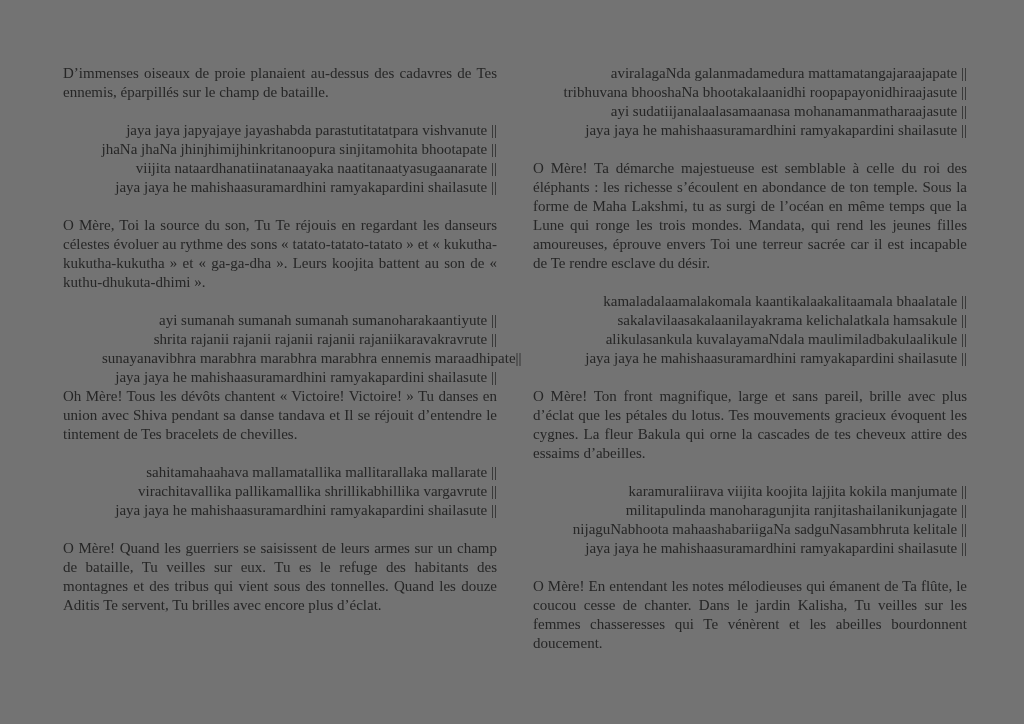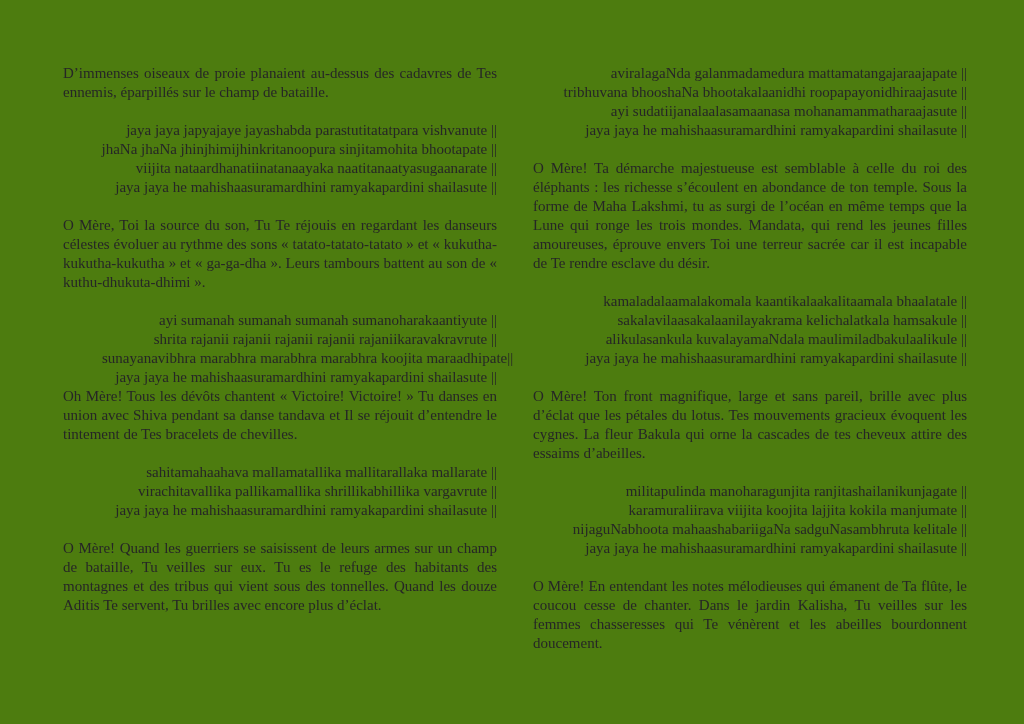--- a/index.html
+++ b/index.html
@@ -10,21 +10,21 @@
   body {
     width: 1024px;
     height: 724px;
     overflow: hidden;
   }
   .page {
     box-sizing: border-box;
     width: 1024px;
     height: 724px;
     padding: 64px 56px 0 63px;
-    background: #4d7c0f;
+    background: #737373;
     display: flex;
     gap: 36px;
     font-family: "Liberation Serif", "DejaVu Serif", serif;
     font-size: 15px;
     line-height: 19px;
     color: #262626;
   }
   .column {
     width: 434px;
     flex: 0 0 434px;
@@ -53,26 +53,26 @@
 
     <div class="block paragraph">D’immenses oiseaux de proie planaient au-dessus des cadavres de Tes ennemis, éparpillés sur le champ de bataille.</div>
 
     <div class="block verse">
       <div class="verse-line">jaya jaya japyajaye jayashabda parastutitatatpara vishvanute ||</div>
       <div class="verse-line">jhaNa jhaNa jhinjhimijhinkritanoopura sinjitamohita bhootapate ||</div>
       <div class="verse-line">viijita nataardhanatiinatanaayaka naatitanaatyasugaanarate ||</div>
       <div class="verse-line">jaya jaya he mahishaasuramardhini ramyakapardini shailasute ||</div>
     </div>
 
-    <div class="block paragraph">O Mère, Toi la source du son, Tu Te réjouis en regardant les danseurs célestes évoluer au rythme des sons « tatato-tatato-tatato » et « kukutha-kukutha-kukutha » et « ga-ga-dha ». Leurs tambours battent au son de « kuthu-dhukuta-dhimi ».</div>
+    <div class="block paragraph">O Mère, Toi la source du son, Tu Te réjouis en regardant les danseurs célestes évoluer au rythme des sons « tatato-tatato-tatato » et « kukutha-kukutha-kukutha » et « ga-ga-dha ». Leurs koojita battent au son de « kuthu-dhukuta-dhimi ».</div>
 
     <div class="block verse no-gap">
       <div class="verse-line">ayi sumanah sumanah sumanah sumanoharakaantiyute ||</div>
       <div class="verse-line">shrita rajanii rajanii rajanii rajanii rajaniikaravakravrute ||</div>
-      <div class="verse-line">sunayanavibhra marabhra marabhra marabhra koojita maraadhipate||</div>
+      <div class="verse-line">sunayanavibhra marabhra marabhra marabhra ennemis maraadhipate||</div>
       <div class="verse-line">jaya jaya he mahishaasuramardhini ramyakapardini shailasute ||</div>
     </div>
 
     <div class="block paragraph">Oh Mère! Tous les dévôts chantent « Victoire! Victoire! » Tu danses en union avec Shiva pendant sa danse tandava et Il se réjouit d’entendre le tintement de Tes bracelets de chevilles.</div>
 
     <div class="block verse">
       <div class="verse-line">sahitamahaahava mallamatallika mallitarallaka mallarate ||</div>
       <div class="verse-line">virachitavallika pallikamallika shrillikabhillika vargavrute ||</div>
       <div class="verse-line">jaya jaya he mahishaasuramardhini ramyakapardini shailasute ||</div>
     </div>
@@ -95,22 +95,22 @@
     <div class="block verse">
       <div class="verse-line">kamaladalaamalakomala kaantikalaakalitaamala bhaalatale ||</div>
       <div class="verse-line">sakalavilaasakalaanilayakrama kelichalatkala hamsakule ||</div>
       <div class="verse-line">alikulasankula kuvalayamaNdala maulimiladbakulaalikule ||</div>
       <div class="verse-line">jaya jaya he mahishaasuramardhini ramyakapardini shailasute ||</div>
     </div>
 
     <div class="block paragraph">O Mère! Ton front magnifique, large et sans pareil, brille avec plus d’éclat que les pétales du lotus. Tes mouvements gracieux évoquent les cygnes. La fleur Bakula qui orne la cascades de tes cheveux attire des essaims d’abeilles.</div>
 
     <div class="block verse">
+      <div class="verse-line">karamuraliirava viijita koojita lajjita kokila manjumate ||</div>
       <div class="verse-line">militapulinda manoharagunjita ranjitashailanikunjagate ||</div>
-      <div class="verse-line">karamuraliirava viijita koojita lajjita kokila manjumate ||</div>
       <div class="verse-line">nijaguNabhoota mahaashabariigaNa sadguNasambhruta kelitale ||</div>
       <div class="verse-line">jaya jaya he mahishaasuramardhini ramyakapardini shailasute ||</div>
     </div>
 
     <div class="block paragraph">O Mère! En entendant les notes mélodieuses qui émanent de Ta flûte, le coucou cesse de chanter. Dans le jardin Kalisha, Tu veilles sur les femmes chasseresses qui Te vénèrent et les abeilles bourdonnent doucement.</div>
 
   </div>
 
 </div>
 

